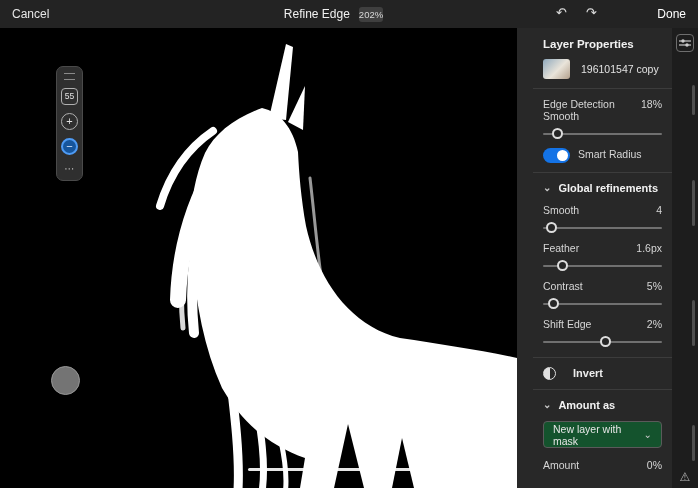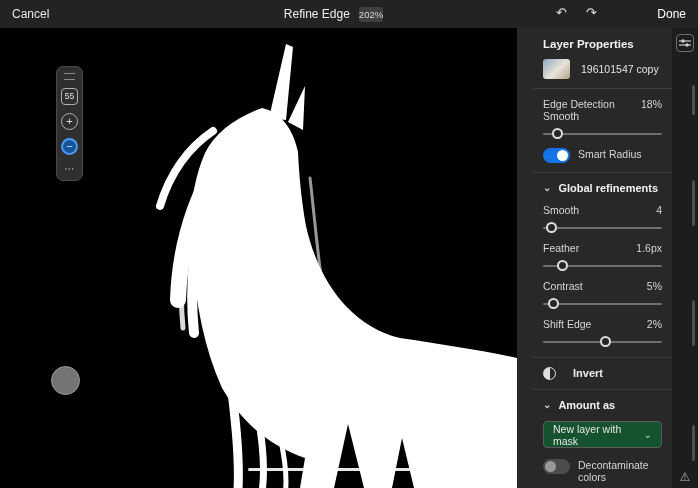--- a/index.html
+++ b/index.html
@@ -205,26 +205,20 @@
   <div class="sect">
     <span class="chev">⌄</span>
     <span>Amount as</span>
   </div>
 
   <div class="dropdown">
     <span>New layer with mask</span>
     <span class="chev">⌄</span>
   </div>
 
-  <div class="trow">
-    <div class="toggle">
-      <div class="tknob"></div>
-    </div>
-    <span>Decontaminate colors</span>
-  </div>
 
   <div class="lrow" style="margin-top:7px;">
     <span>Amount</span>
     <span class="val">0%</span>
   </div>
 
 </div>
 
 <div class="strip">
   <div class="strip-btn">

